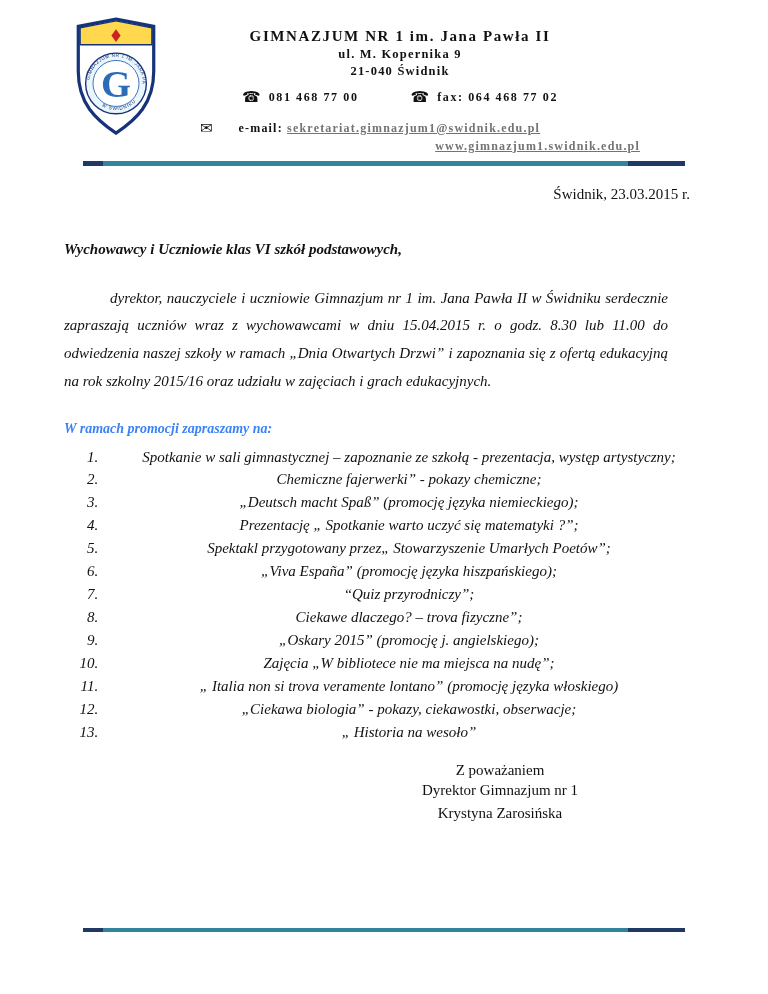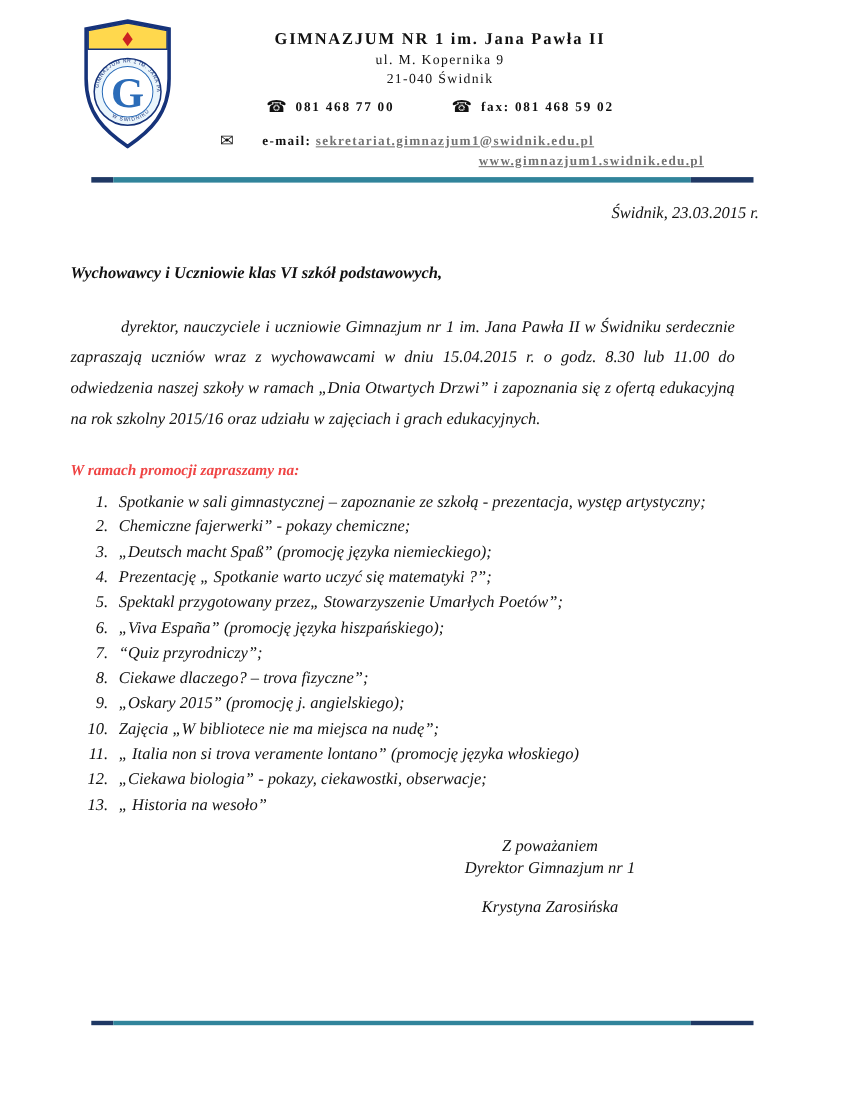--- a/index.html
+++ b/index.html
@@ -22,21 +22,21 @@
   }
   .head-center {
     margin-left:160px; width:480px;
     text-align:center;
   }
   .school-name {
     font-size:15px; font-weight:bold; letter-spacing:1.6px;
     line-height:1.35;
   }
   .addr {
-    font-size:12.5px; font-weight:normal; letter-spacing:1.2px;
+    font-size:12.5px; font-weight:bold; letter-spacing:1.2px;
     line-height:1.35;
   }
   .phone-row {
     margin-top:8px;
     display:flex; justify-content:center; align-items:center; gap:52px;
     font-size:12px; font-weight:bold; letter-spacing:1.6px;
   }
   .phone-group { display:flex; align-items:center; gap:8px; }
   .glyph-icon { font-family:"DejaVu Sans",sans-serif; font-size:15px; letter-spacing:0; }
   .email-row {
@@ -56,52 +56,53 @@
   .rule { display:flex; height:4.5px; margin:0 83px; }
   .rule .seg-navy-l { width:20px; }
   .rule .seg-teal  { flex:1; }
   .rule .seg-navy-r { width:57px; }
   .top-rule { margin-top:7px; }
   .bottom-rule { position:absolute; left:83px; right:83px; bottom:62px; margin:0; }
 
   
   .date-line {
     margin-top:20px; padding-right:78px;
-    text-align:right; font-style:italic; font-size:15px;
+    text-align:right; font-size:15px;
   }
   .salutation {
     margin:38px 64px 0 64px;
     font-weight:bold; font-style:italic; font-size:15px;
   }
   .intro {
     margin:27px 100px 0 64px;
     font-style:italic; font-size:15px;
     line-height:1.85; text-align:justify; text-indent:46px;
   }
   .promo-heading {
     margin:25px 64px 0 64px;
     font-weight:bold; font-style:italic; font-size:14px;
   }
   ol.activities {
     margin:9px 58px 0 64px;
     padding-left:38px;
     font-style:italic; font-size:15px;
     list-style:decimal;
+    text-align:center;
   }
   ol.activities li { line-height:1.53; padding-left:6px; }
   .closing {
     margin:3px 64px 0 64px;
     font-style:italic; font-size:15px;
     line-height:1.85; text-align:justify; text-indent:40px;
   }
   .signoff {
     margin:16px 0 0 360px; width:280px;
-    text-align:center; font-style:italic; font-size:15px; line-height:1.35;
-  }
-  .signature-name { margin-top:15px; }
+    text-align:center; font-size:15px; line-height:1.35;
+  }
+  .signature-name { margin-top:3px; }
 </style>
 </head>
 <body>
 
 <div class="page">
 
   <header class="letterhead">
 
     <div class="logo">
       <svg viewBox="0 0 100 132" width="92" height="130">
@@ -135,21 +136,21 @@
       <div class="addr">ul. M. Kopernika 9</div>
       <div class="addr">21-040 Świdnik</div>
 
       <div class="phone-row">
         <span class="phone-group">
           <span class="glyph-icon">☎</span>
           <span>081 468 77 00</span>
         </span>
         <span class="phone-group">
           <span class="glyph-icon">☎</span>
-          <span>fax: 081 468 59 02</span>
+          <span>fax: 064 468 77 02</span>
         </span>
       </div>
 
       <div class="email-row">
         <span class="glyph-icon mail-glyph">✉</span>
         <span>
           <span>e-mail:</span>
           <a class="link">sekretariat.gimnazjum1@swidnik.edu.pl</a>
         </span>
       </div>
@@ -165,21 +166,21 @@
     <span class="seg-teal" style="background:#31849B"></span>
     <span class="seg-navy-r" style="background:#1F3864"></span>
   </div>
 
   <div class="date-line">Świdnik, 23.03.2015 r.</div>
 
   <div class="salutation">Wychowawcy i Uczniowie klas VI szkół podstawowych,</div>
 
   <p class="intro">dyrektor, nauczyciele i uczniowie Gimnazjum nr 1 im. Jana Pawła II w Świdniku serdecznie zapraszają uczniów wraz z wychowawcami w dniu 15.04.2015 r. o godz.  8.30 lub 11.00 do odwiedzenia naszej szkoły w ramach „Dnia Otwartych Drzwi” i zapoznania się z ofertą edukacyjną na rok szkolny 2015/16 oraz udziału w zajęciach i grach edukacyjnych.</p>
 
-  <div class="promo-heading" style="color:#ef4444">W ramach promocji zapraszamy na:</div>
+  <div class="promo-heading" style="color:#3b82f6">W ramach promocji zapraszamy na:</div>
 
   <ol class="activities">
     <li><span>Spotkanie w sali gimnastycznej – zapoznanie ze szkołą - prezentacja, występ artystyczny;</span></li>
     <li><span>Chemiczne fajerwerki” - pokazy chemiczne;</span></li>
     <li><span>„Deutsch macht Spaß” (promocję języka niemieckiego);</span></li>
     <li><span>Prezentację „ Spotkanie warto uczyć się matematyki ?”;</span></li>
     <li><span>Spektakl przygotowany przez„ Stowarzyszenie Umarłych Poetów”;</span></li>
     <li><span>„Viva España” (promocję języka hiszpańskiego);</span></li>
     <li><span>“Quiz  przyrodniczy”;</span></li>
     <li><span>Ciekawe dlaczego? – trova fizyczne”;</span></li>

